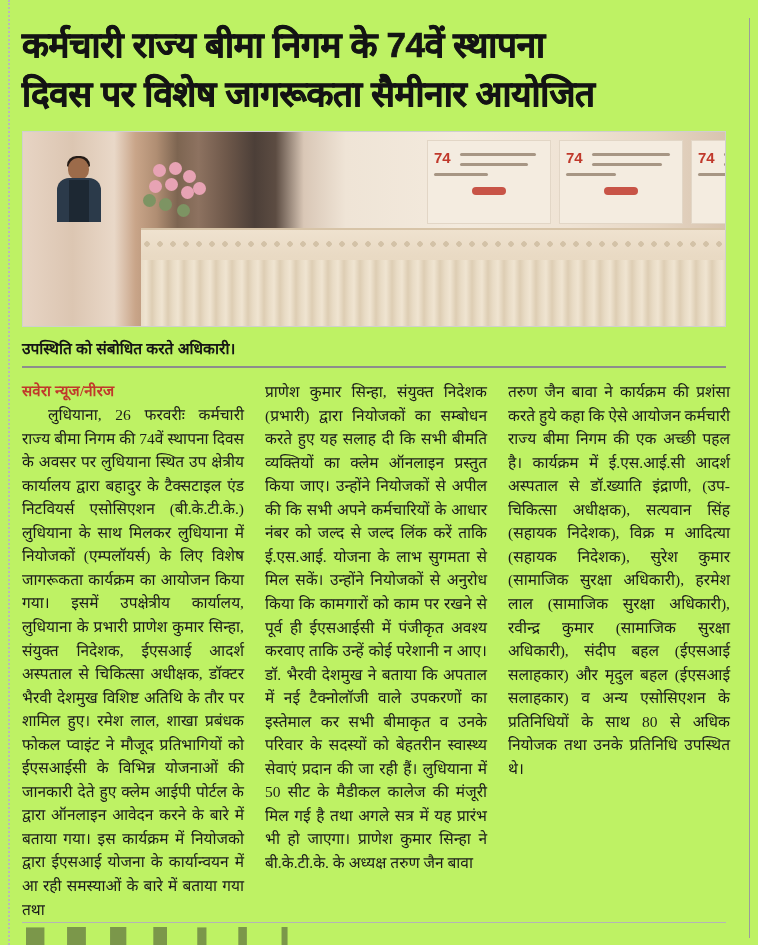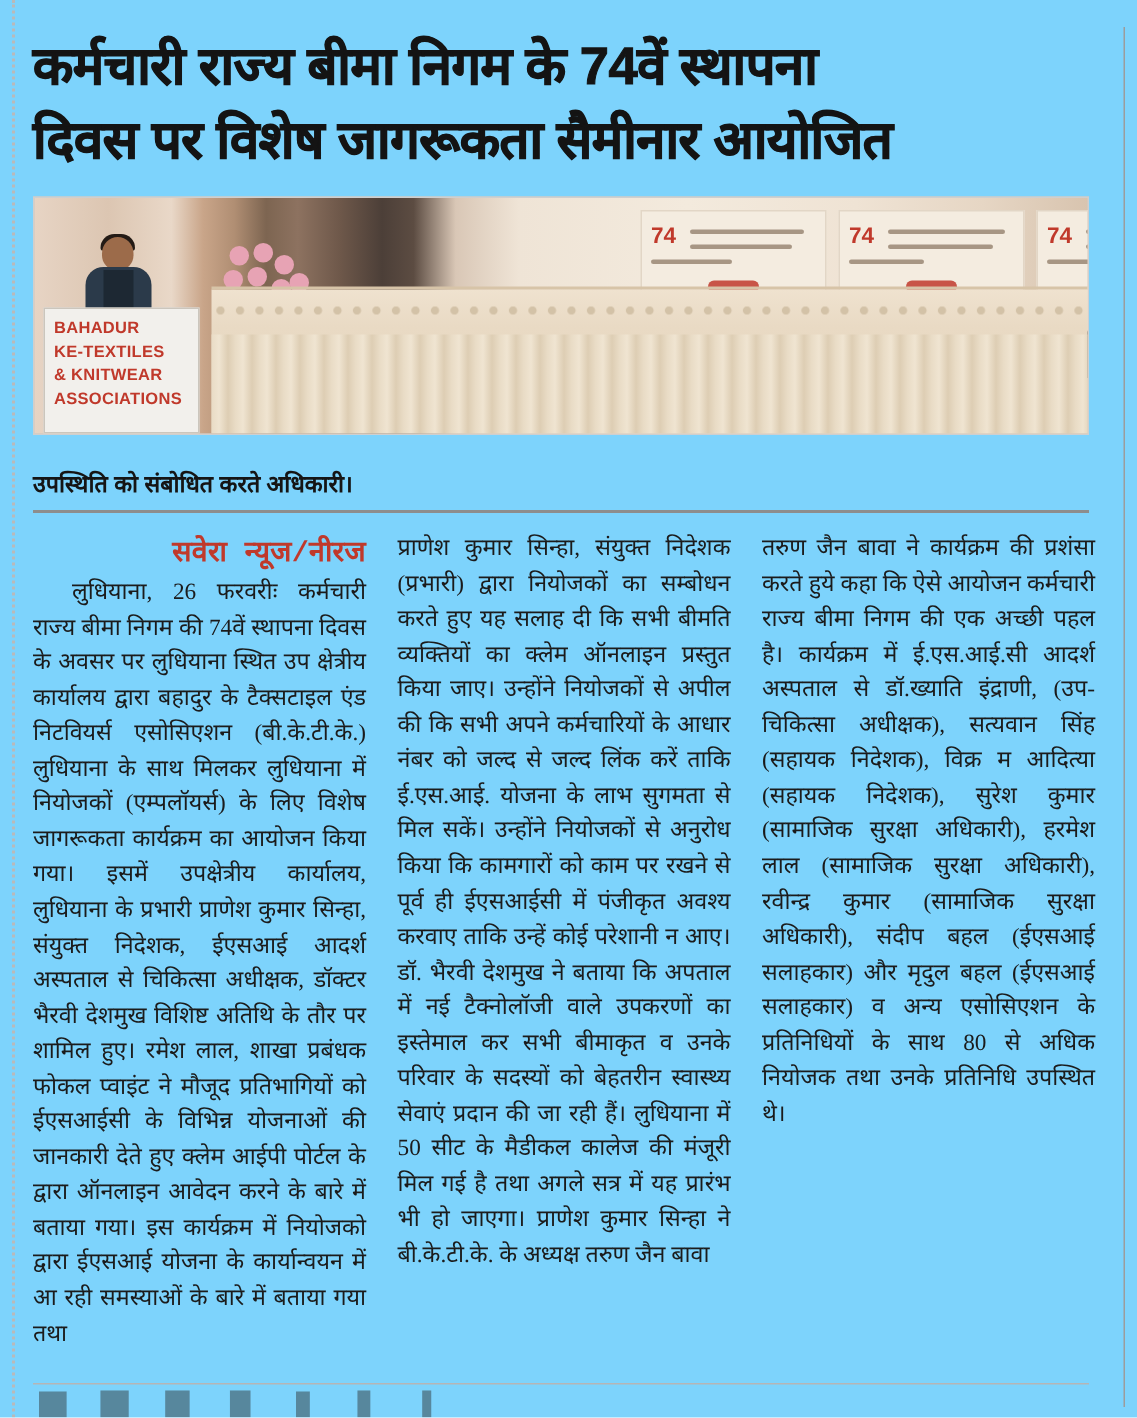--- a/index.html
+++ b/index.html
@@ -10,21 +10,21 @@
   }
   body {
     font-family: "Liberation Serif", "DejaVu Serif", serif;
     color: #111111;
   }
   .page {
     position: relative;
     width: 758px;
     height: 945px;
     box-sizing: border-box;
-    background: #7dd3fc;
+    background: #bef264;
     overflow: hidden;
   }
   
   .edge-left {
     position: absolute;
     left: 8px;
     top: 0;
     width: 0;
     height: 945px;
     border-left: 2px dotted #b9b9b9;
@@ -58,21 +58,21 @@
     text-align: left;
     -webkit-text-stroke: 0.7px #141414;
   }
   .headline .hl-line { display: block; white-space: nowrap; }
   .headline .hl-line.l2 { margin-top: 2px; }
 
   
   .photo-wrap {
     margin-top: 14px;
     width: 704px;
-    height: 159px;
+    height: 196px;
     position: relative;
     overflow: hidden;
     background: #d8c6b4;
     border: 1px solid #cfcfcf;
     box-sizing: border-box;
   }
   .ph {
     position: absolute;
   }
   
@@ -198,21 +198,21 @@
     position: absolute; left: 50%; transform: translateX(-50%);
     top: 17px; width: 38px; height: 36px; border-radius: 11px 11px 0 0;
   }
   .chair {
     position: absolute; bottom: 30px; width: 34px; height: 40px;
     background: #c08a52; border-radius: 5px; opacity: .85;
   }
 
   
   .caption {
-    margin-top: 21px;
+    margin-top: 10px;
     font-family: "Liberation Sans", "DejaVu Sans", sans-serif;
     font-weight: bold;
     font-size: 15.5px;
     color: #151515;
   }
   .rule-thick {
     margin-top: 7px;
     width: 704px;
     border-top: 2px solid #8d8d8d;
   }
@@ -231,25 +231,25 @@
     font-size: 15.5px;
     line-height: 1.52;
     text-align: justify;
     text-justify: inter-word;
     color: #1b1b1b;
     -webkit-hyphens: none;
     hyphens: none;
   }
   .col p + p { text-indent: 22px; }
   .byline {
-    font-family: Liberation Mono, monospace;
-    font-weight: bold;
-    font-size: 19px;
+    font-family: Liberation Serif, serif;
+    font-weight: bold;
+    font-size: 15px;
     color: #c0392b;
-    text-align: right;
+    text-align: left;
     margin: 0 0 3px 0;
     letter-spacing: .2px;
   }
   .col p.lead { text-indent: 26px; }
 
   
   .bottom-rule {
     position: absolute;
     left: 22px;
     top: 922px;
@@ -366,26 +366,20 @@
         <span class="ph-table-skirt"></span>
       </span>
 
       <span class="ph ph-speaker">
         <span class="hair"></span>
           <span class="head"></span>
         <span class="body"></span>
           <span class="vest"></span>
       </span>
 
-      <span class="ph ph-podium">
-        <span>BAHADUR</span>
-        <span>KE-TEXTILES</span>
-        <span>&amp; KNITWEAR</span>
-        <span>ASSOCIATIONS</span>
-      </span>
     </div>
 
     <div class="caption">उपस्थिति को संबोधित करते अधिकारी।</div>
     <div class="rule-thick"></div>
 
     <div class="columns">
 
       <div class="col">
         <div class="byline">सवेरा न्यूज/नीरज</div>
         <p class="lead">लुधियाना, 26 फरवरीः कर्मचारी राज्य बीमा निगम की 74वें स्थापना दिवस के अवसर पर लुधियाना स्थित उप क्षेत्रीय कार्यालय द्वारा बहादुर के टैक्सटाइल एंड निटवियर्स एसोसिएशन (बी.के.टी.के.) लुधियाना के साथ मिलकर लुधियाना में नियोजकों (एम्पलॉयर्स) के लिए विशेष जागरूकता कार्यक्रम का आयोजन किया गया। इसमें उपक्षेत्रीय कार्यालय, लुधियाना के प्रभारी प्राणेश कुमार सिन्हा, संयुक्त निदेशक, ईएसआई आदर्श अस्पताल से चिकित्सा अधीक्षक, डॉक्टर भैरवी देशमुख विशिष्ट अतिथि के तौर पर शामिल हुए। रमेश लाल, शाखा प्रबंधक फोकल प्वाइंट ने मौजूद प्रतिभागियों को ईएसआईसी के विभिन्न योजनाओं की जानकारी देते हुए क्लेम आईपी पोर्टल के द्वारा ऑनलाइन आवेदन करने के बारे में बताया गया। इस कार्यक्रम में नियोजको द्वारा ईएसआई योजना के कार्यान्वयन में आ रही समस्याओं के बारे में बताया गया तथा</p>

